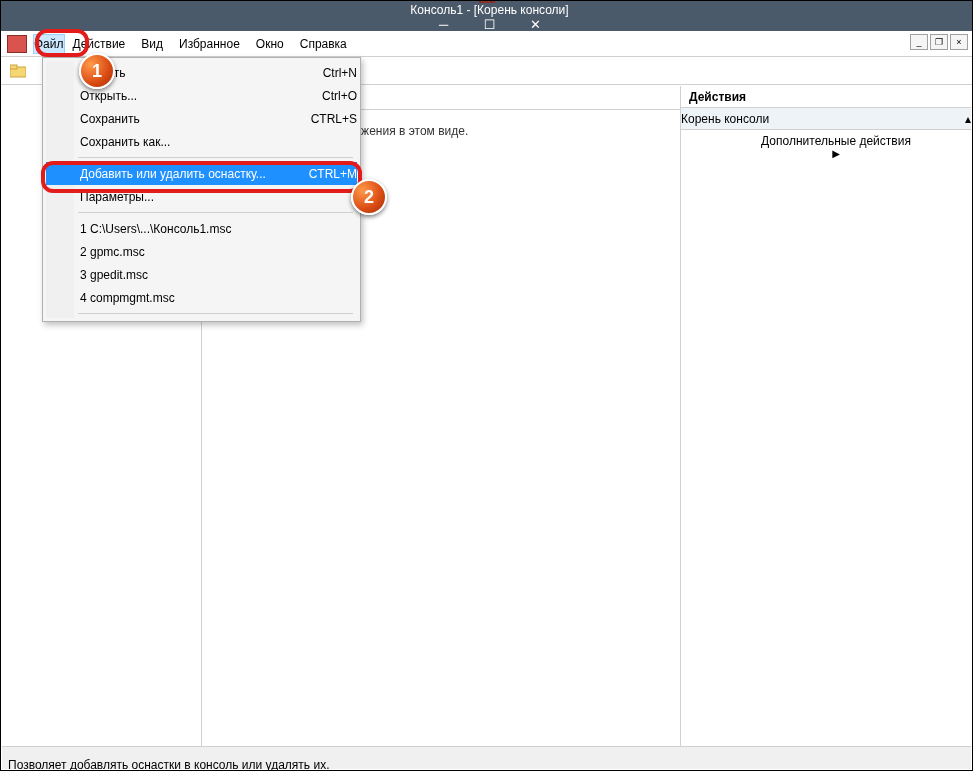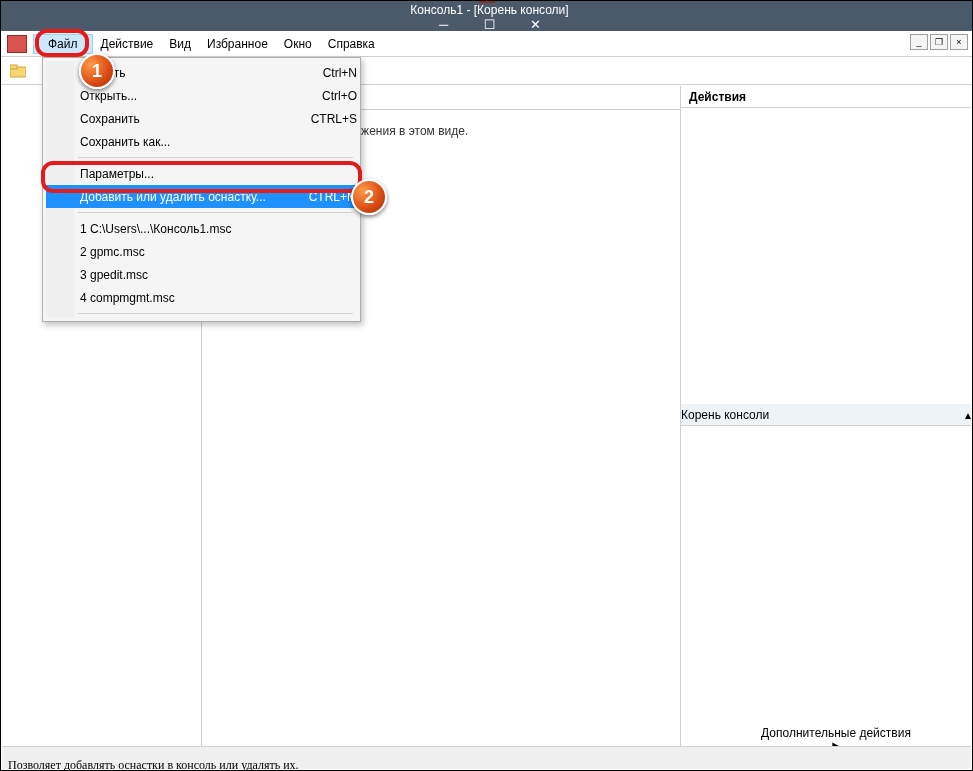--- a/index.html
+++ b/index.html
@@ -9,39 +9,39 @@
 
 .titlebar { height: 30px; background: #4b5a6a; color: #fff; display: flex; align-items: center; padding-left: 6px; flex-direction: column; }
 .titlebar .icon { width: 16px; height: 16px; background: #d9534f; border: 1px solid #8b2e2a; margin-right: 6px; }
 .titlebar .title { font-size: 12px; flex: 1; }
 .titlebar .btns { display: flex; height: 100%; }
 .titlebar .btns div { width: 46px; display: flex; align-items: center; justify-content: center; font-size: 13px; color: #fff; cursor: default; }
 
 .menubar { height: 26px; background: #fff; border-bottom: 1px solid #d0d0d0; display: flex; align-items: center; padding-left: 6px; position: relative; }
 .menubar .mb-icon { width: 20px; height: 18px; background: #d9534f; border: 1px solid #8b2e2a; margin-right: 6px; }
 .menubar .mb-item { font-size: 12px; padding: 3px 8px; cursor: default; }
-.menubar .mb-item.open { background: #cce8ff; border: 1px solid #99d1ff; padding: 2px 14px; }
+.menubar .mb-item.open { background: #cce8ff; border: 1px solid #99d1ff; padding: 2px 0; }
 .mdi-controls { position: absolute; right: 4px; top: 3px; display: flex; gap: 2px; }
 .mdi-controls div { width: 18px; height: 16px; border: 1px solid #a0a0a0; background: #f5f5f5; font-size: 9px; display: flex; align-items: center; justify-content: center; cursor: default; }
 
 .toolbar { height: 28px; border-bottom: 1px solid #d0d0d0; display: flex; align-items: center; padding-left: 6px; background: #fff; }
 .toolbar .tb-btn { width: 22px; height: 22px; margin-right: 2px; display: flex; align-items: center; justify-content: center; }
 
 .content { position: absolute; top: 85px; left: 1px; right: 1px; bottom: 24px; display: flex; background: #fff; }
 .tree-pane { width: 200px; border-right: 1px solid #d0d0d0; background: #fff; }
 .main-pane { flex: 1; display: flex; flex-direction: column; border-right: 1px solid #d0d0d0; }
 .main-header { height: 24px; border-bottom: 1px solid #d0d0d0; background: #fff; font-size: 12px; padding: 4px 8px; }
 .main-body { flex: 1; padding: 14px 10px; font-size: 12px; color: #333; }
-.actions-pane { width: 290px; display: flex; flex-direction: column; justify-content: space-between; }
+.actions-pane { width: 290px; display: flex; flex-direction: column; }
 .actions-title { height: 22px; border-bottom: 1px solid #d0d0d0; font-size: 12px; font-weight: bold; padding: 4px 8px; background: #fff; }
 .actions-group { height: 22px; background: #eef3f8; border-bottom: 1px solid #d0d0d0; font-size: 12px; padding: 4px 0; display: flex; justify-content: space-between; align-items: center; cursor: default; }
 .actions-item { height: 24px; font-size: 12px; padding: 4px 8px 4px 28px; display: flex; justify-content: space-between; align-items: center; cursor: default; flex-direction: column; }
 .actions-item .arrow { font-size: 10px; }
 
-.statusbar { position: absolute; left: 1px; right: 1px; bottom: 1px; height: 16px; border-top: 1px solid #d0d0d0; background: #f0f0f0; font-size: 12px; padding: 11px 6px; font-family: Liberation Serif, serif; }
+.statusbar { position: absolute; left: 1px; right: 1px; bottom: 1px; height: 16px; border-top: 1px solid #d0d0d0; background: #f0f0f0; font-size: 12px; padding: 11px 6px; }
 
 .dropdown { position: absolute; left: 41px; top: 56px; width: 319px; background: #f5f5f5; border: 1px solid #b0b0b0; box-shadow: 2px 3px 6px rgba(0,0,0,0.25); z-index: 50; padding: 3px; }
 .dd-left { position: absolute; left: 3px; top: 3px; bottom: 3px; width: 28px; background: #f0f0f0; }
 .dd-item { position: relative; height: 23px; display: flex; align-items: center; font-size: 12px; padding-left: 34px; padding-right: 10px; cursor: default; }
 .dd-item .shortcut { position: absolute; right: 0; }
 .dd-item.highlight { background: #1e90ff; color: #fff; }
 .dd-sep { height: 1px; background: #d0d0d0; margin: 4px 4px 4px 32px; }
 
 .callout-highlight { position: absolute; border: 4px solid #e31b1b; border-radius: 12px; pointer-events: none; z-index: 60; }
 .callout-badge { position: absolute; width: 36px; height: 36px; border-radius: 50%; background: radial-gradient(circle at 30% 30%, #ff9a4a, #d94a12 60%, #9c2f08); border: 2px solid #fff; box-shadow: 0 2px 4px rgba(0,0,0,0.5); color: #fff; font-weight: bold; font-size: 18px; display: flex; align-items: center; justify-content: center; z-index: 70; }
@@ -117,26 +117,26 @@
       <span class="shortcut">Ctrl+O</span>
     </div>
     <div class="dd-item">
       <span>Сохранить</span>
       <span class="shortcut">CTRL+S</span>
     </div>
     <div class="dd-item">
       <span>Сохранить как...</span>
     </div>
     <div class="dd-sep"></div>
-    <div class="dd-item">
-      <span>Параметры...</span>
-    </div>
     <div class="dd-item highlight">
       <span>Добавить или удалить оснастку...</span>
       <span class="shortcut">CTRL+M</span>
+    </div>
+    <div class="dd-item">
+      <span>Параметры...</span>
     </div>
     <div class="dd-sep"></div>
     <div class="dd-item">
       <span>1 C:\Users\...\Консоль1.msc</span>
     </div>
     <div class="dd-item">
       <span>2 gpmc.msc</span>
     </div>
     <div class="dd-item">
       <span>3 gpedit.msc</span>

